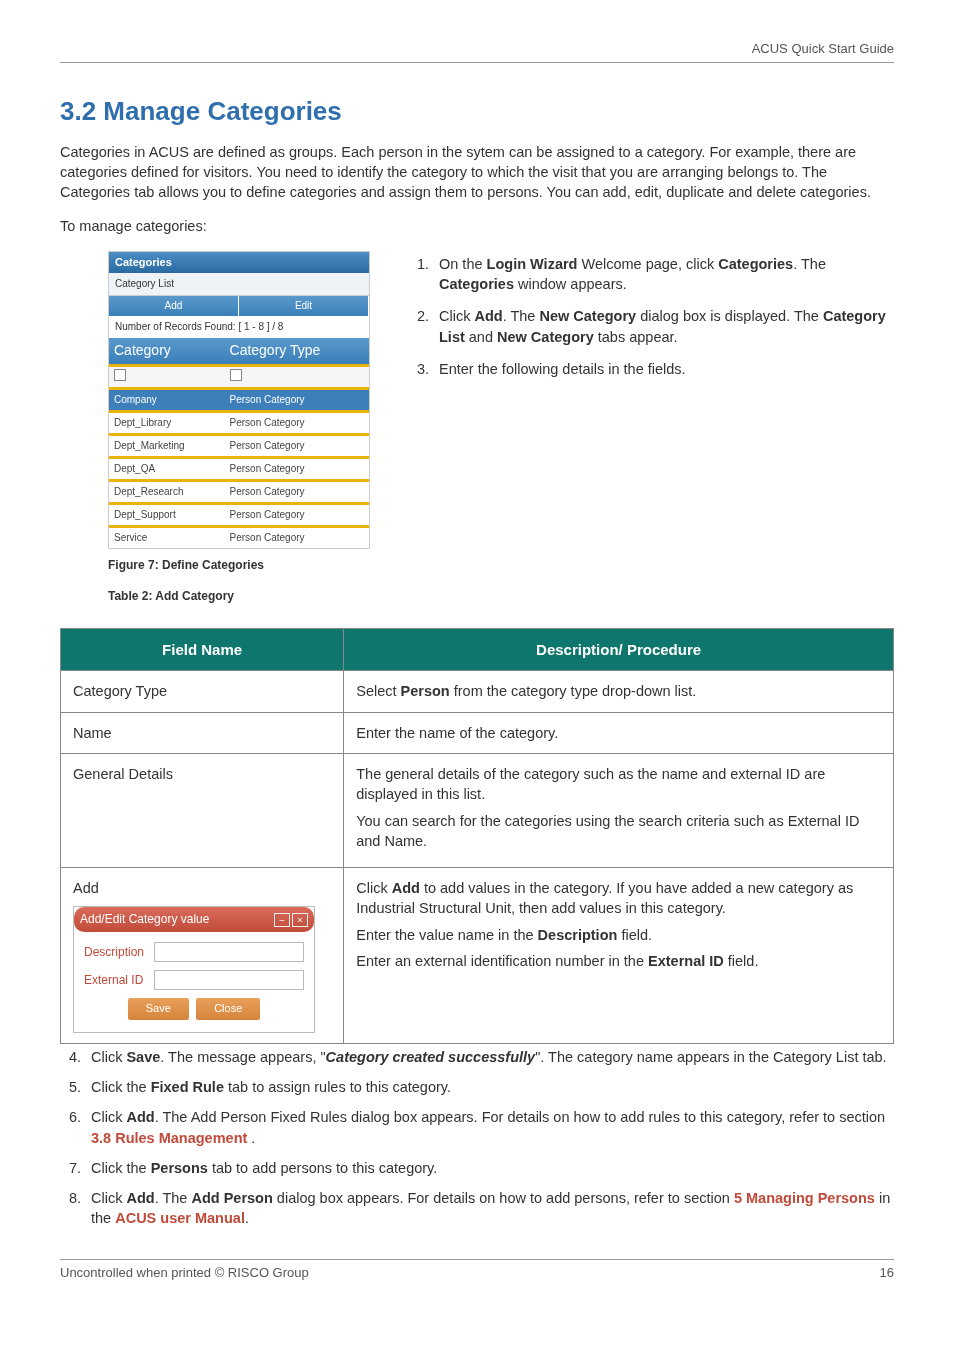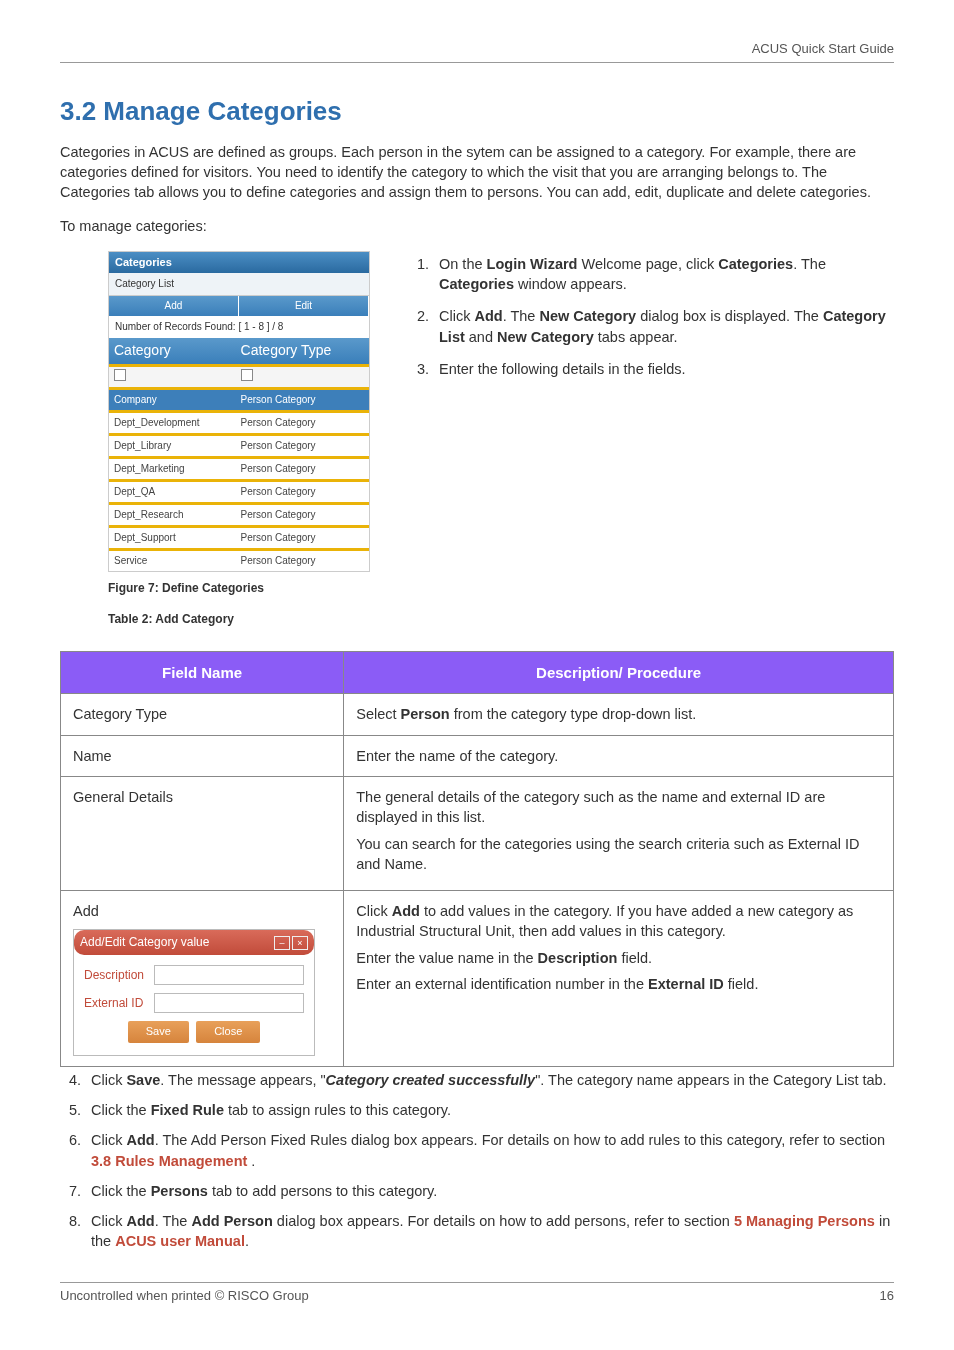--- a/index.html
+++ b/index.html
@@ -124,21 +124,21 @@
   }
   ol.num-list.compact > li {
     margin-bottom: 10px;
   }
   table.field-table {
     width: 100%;
     border-collapse: collapse;
     margin-top: 6px;
   }
   table.field-table th {
-    background: #8b5cf6;
+    background: #0f766e;
     color: #fff;
     padding: 10px 12px;
     font-size: 15px;
     font-weight: bold;
     border: 1px solid #888;
     text-align: center;
   }
   table.field-table td {
     border: 1px solid #888;
     padding: 10px 12px;
@@ -240,24 +240,20 @@
             <th>Category Type</th>
           </tr>
         </thead>
         <tbody>
           <tr class="filterrow">
               <td><span class="fbox"></span></td>
               <td><span class="fbox"></span></td>
             </tr>
           <tr class="selected">
               <td>Company</td>
-              <td>Person Category</td>
-            </tr>
-          <tr>
-              <td>Dept_Development</td>
               <td>Person Category</td>
             </tr>
           <tr>
               <td>Dept_Library</td>
               <td>Person Category</td>
             </tr>
           <tr>
               <td>Dept_Marketing</td>
               <td>Person Category</td>
             </tr>

